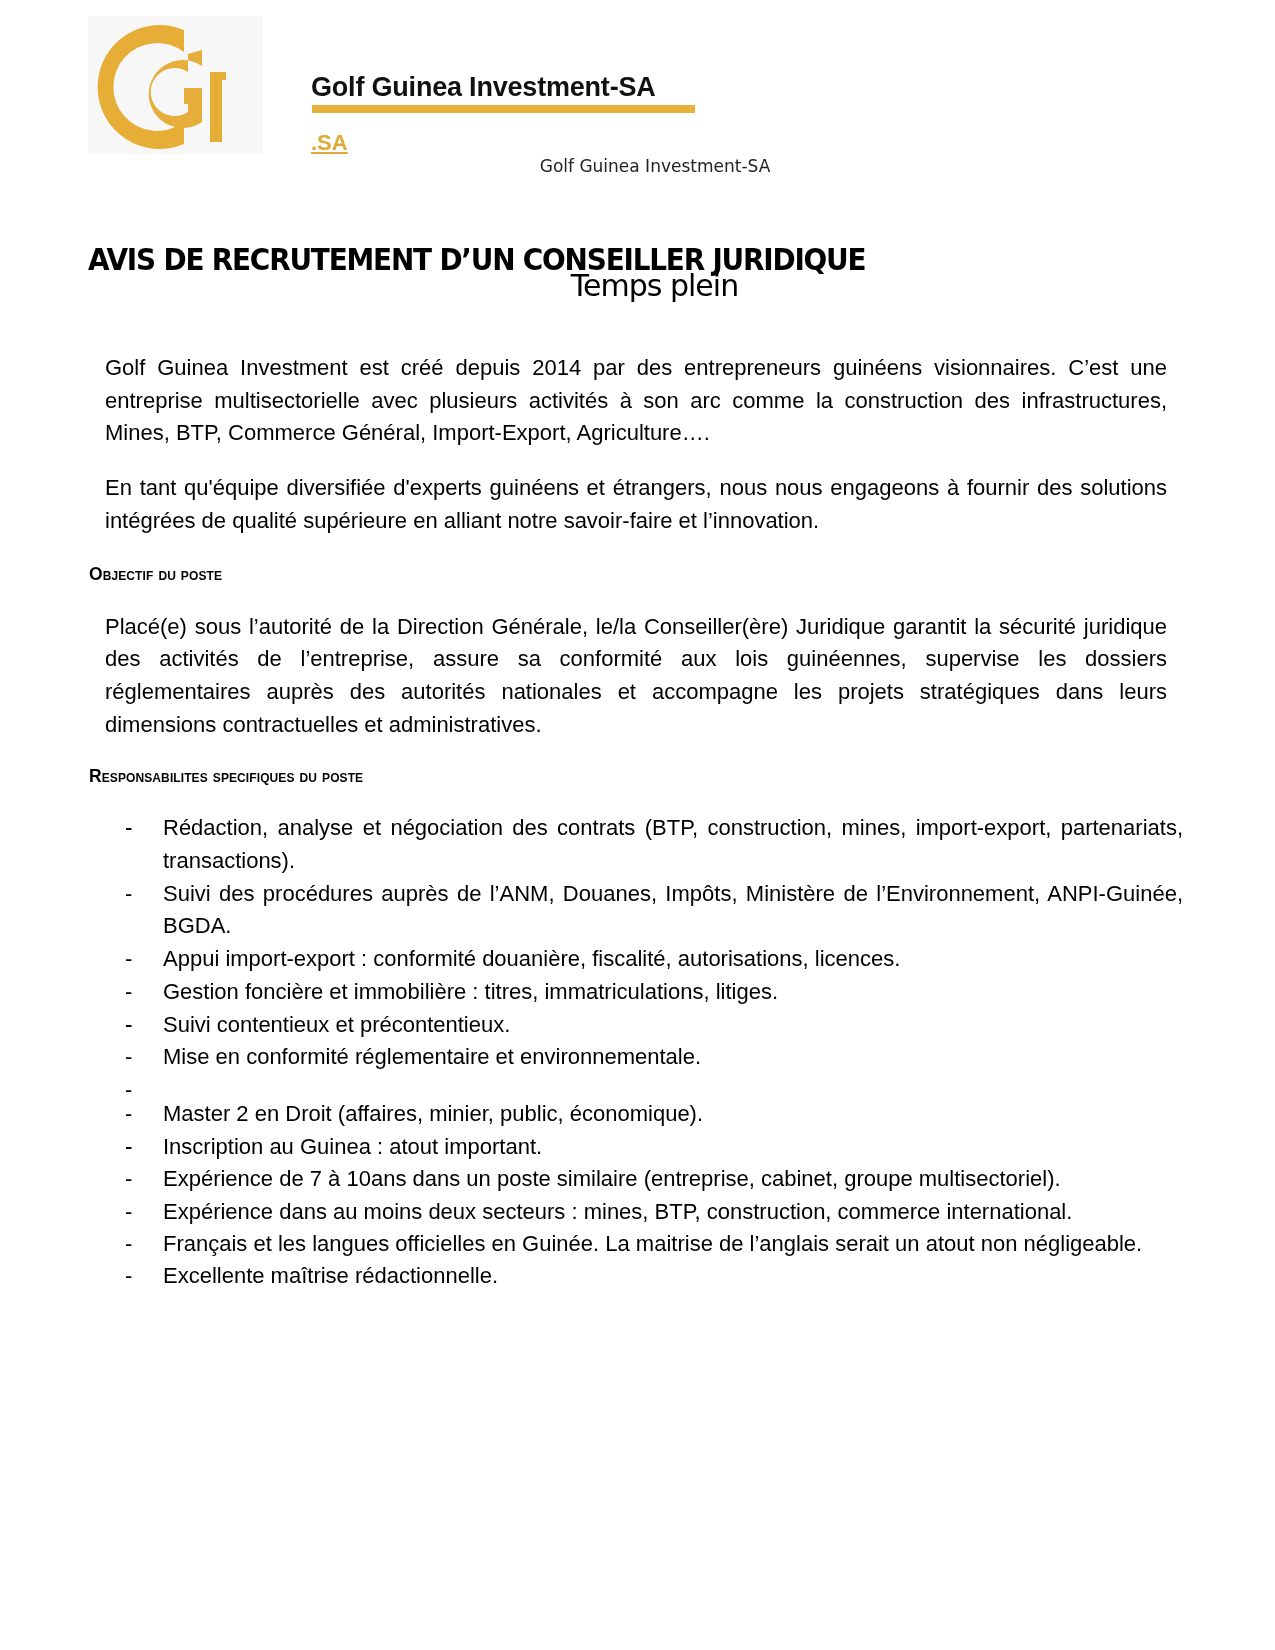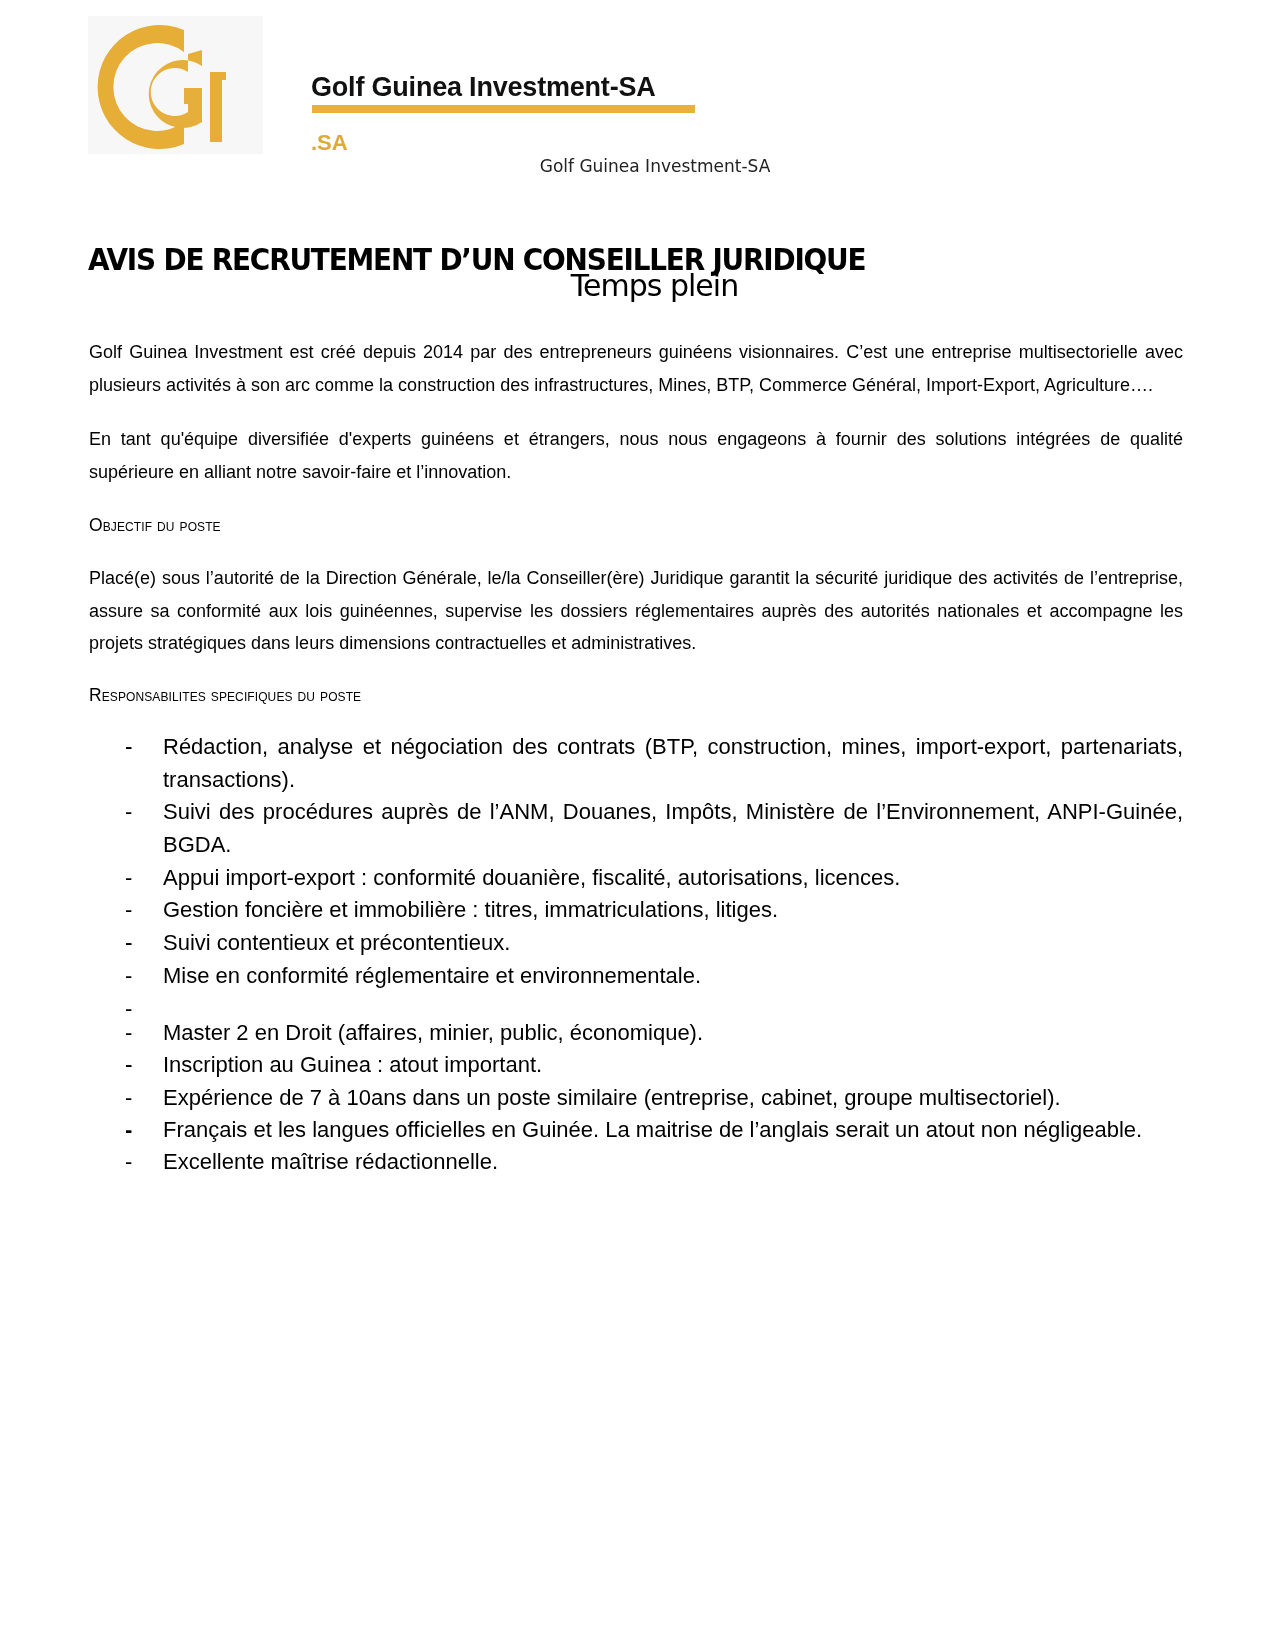--- a/index.html
+++ b/index.html
@@ -1,31 +1,31 @@
 <!DOCTYPE html>
 <html><head>
 <meta charset="utf-8">
 <style>
   html, body { margin:0; padding:0; background:#ffffff; }
   body { width:1275px; height:1650px; position:relative; overflow:hidden; font-family:"Liberation Sans", sans-serif; color:#000; }
   .logo { position:absolute; left:88px; top:16px; width:520px; height:140px; }
   .logo svg { display:block; }
   .logo-text { position:absolute; left:223px; top:56px; font-family:"Liberation Sans", sans-serif; font-weight:bold; font-size:27px; color:#111; letter-spacing:-0.2px; white-space:nowrap; }
   .logo-bar { position:absolute; left:224px; top:89px; width:383px; height:8px; background:#e8b23a; }
-  .logo-sa { position:absolute; left:223px; top:114px; font-weight:bold; font-size:22px; color:#e0a935; }
+  .logo-sa { position:absolute; left:223px; top:114px; font-weight:bold; font-size:22px; color:#e0a935;text-decoration:underline; }
   .header-sub { position:absolute; left:0; width:1275px; top:156px; text-align:center; font-family:"DejaVu Sans", sans-serif; font-size:17px; color:#222; padding-left:0px; }
   .header-sub span { display:inline-block; margin-left:35px; }
   .title { position:absolute; left:88px; top:222px; font-family:"DejaVu Sans", sans-serif; font-size:30px; letter-spacing:-1.3px; transform:scaleX(0.93); transform-origin:left; white-space:nowrap; }
   .subtitle { position:absolute; left:0; width:1275px; top:268px; text-align:center; font-family:"DejaVu Sans", sans-serif; font-size:30px; letter-spacing:-1px;padding-left:17px; }
   .subtitle span { display:inline-block; margin-left:0px; padding-left:0; position:relative; left:0px; }
   .content { position:absolute; left:89px; width:1094px; top:336px; }
-  p.body { margin:0; font-size:18px; line-height:32.7px; text-align:justify; }
+  p.body { margin:16px; font-size:22px; line-height:32.7px; text-align:justify; }
   .p1 { margin-bottom:22px !important; }
   .p2 { margin-bottom:24px !important; }
-  h2.sec { margin:0; font-size:17.5px; font-weight:normal; font-variant:small-caps; letter-spacing:0.1px; line-height:24px; }
+  h2.sec { margin:0; font-size:17.5px; font-weight:bold; font-variant:small-caps; letter-spacing:0.1px; line-height:24px; }
   h2.sec.obj { margin-bottom:25px; }
   .p3 { margin-bottom:23px !important; }
   ul.dash { list-style:none; margin:24px 0 22px 0; padding:0; }
   ul.dash li { position:relative; padding-left:74px; font-size:22px; line-height:32.7px; text-align:justify; }
   ul.dash li .dash-mark { position:absolute; left:36px; top:0; }
   ul.dash li.tight { line-height:29px; }
   ul.dash li.tight + li { margin-top:2px; }
 </style>
 </head>
 <body>
@@ -73,17 +73,17 @@
     <li><span class="dash-mark">-</span><span>Suivi contentieux et précontentieux.</span></li>
     <li><span class="dash-mark">-</span><span>Mise en conformité réglementaire et environnementale.</span></li>
     <li><span class="dash-mark">-</span></li>
   </ul>
 
   <ul class="dash">
     <li><span class="dash-mark">-</span><span>Master 2 en Droit (affaires, minier, public, économique).</span></li>
     <li><span class="dash-mark">-</span></li>
     <li><span class="dash-mark">-</span><span>Inscription au Guinea : atout important.</span></li>
     <li><span class="dash-mark">-</span><span>Expérience de 7 à 10ans dans un poste similaire (entreprise, cabinet, groupe multisectoriel).</span></li>
-    <li><span class="dash-mark">-</span></li>
+    <li><span class="dash-mark">-</span><span>Expérience dans au moins deux secteurs : mines, BTP, construction, commerce international.</span></li>
     <li class="tight"><span class="dash-mark">-</span><span>Français et les langues officielles en Guinée.  La maitrise de l’anglais serait un atout non négligeable.</span></li>
     <li><span class="dash-mark">-</span><span>Excellente maîtrise rédactionnelle.</span></li>
   </ul>
 </div>
 
 </body></html>

